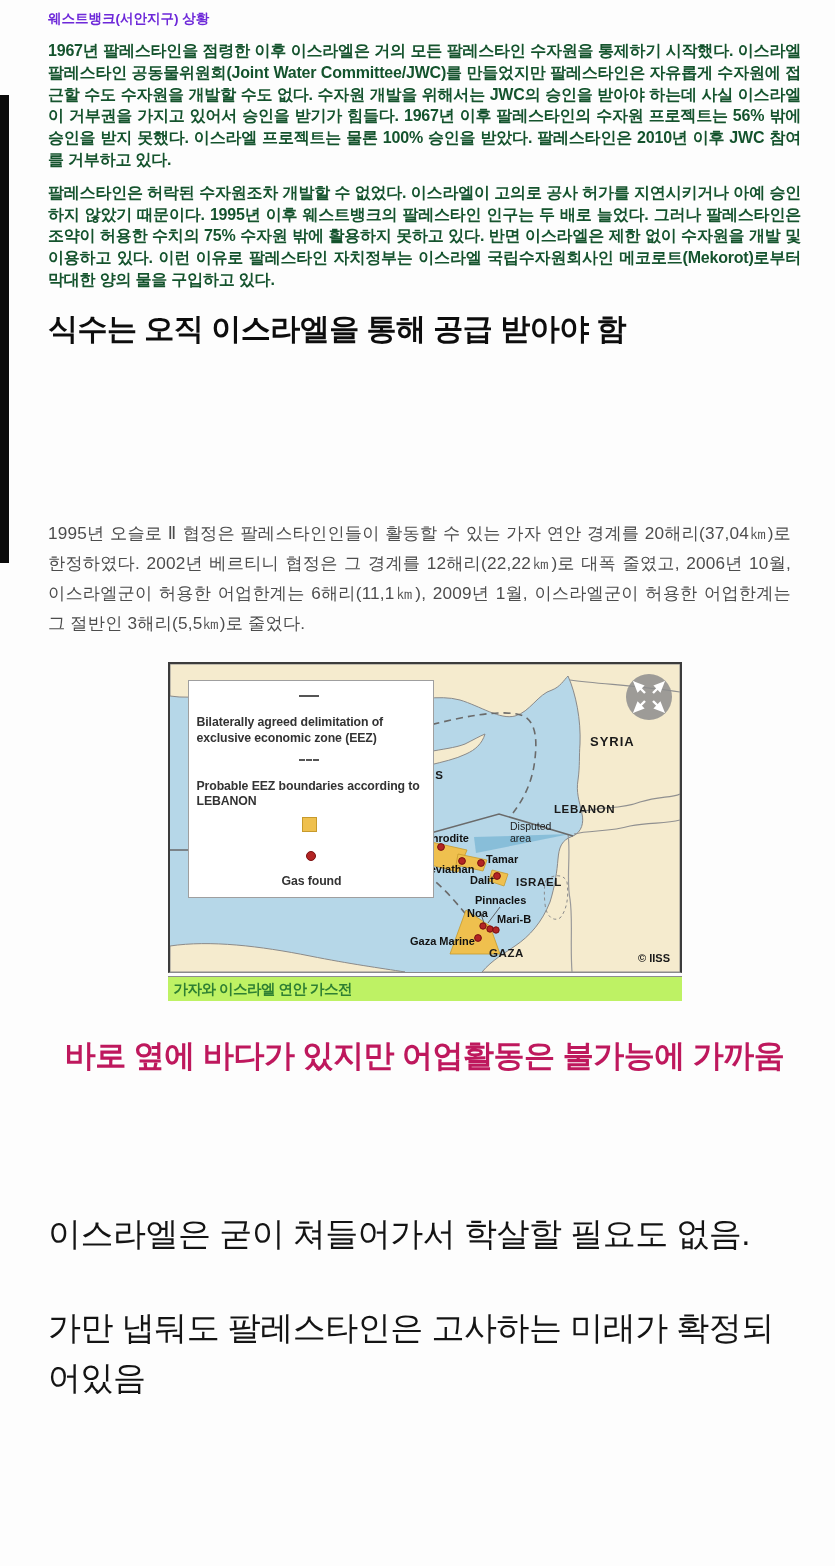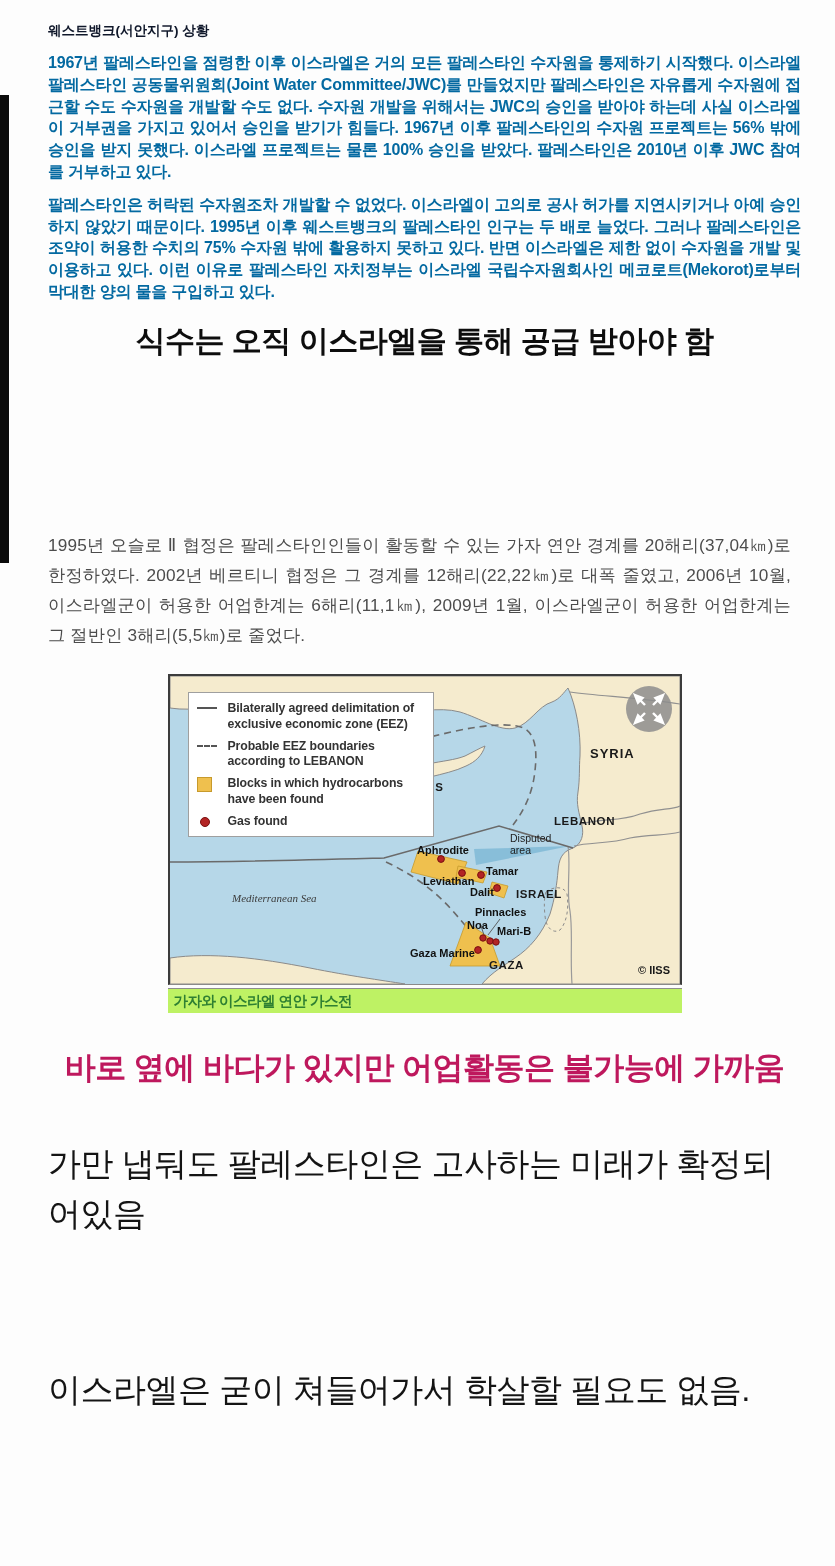--- a/index.html
+++ b/index.html
@@ -2,42 +2,42 @@
 <html lang="ko"><head>
 <meta charset="utf-8">
 <style>
   html,body{margin:0;padding:0;}
   body{
     width:835px;min-height:1566px;background:#fdfdfd;position:relative;overflow:hidden;
     font-family:"Liberation Sans","DejaVu Sans",sans-serif;color:#3f3f3f;
   }
   .edge-artifact{position:absolute;left:0;top:95px;width:9px;height:468px;background:#0b0b0b;}
   .content{padding:8px 34px 80px 48px;}
-  .section-label{font-size:13.5px;font-weight:600;color:#0f172a;margin:14px 0 12px 0;}
-  .body-p{font-size:16px;line-height:21.8px;font-weight:600;color:#0369a1;
+  .section-label{font-size:13.5px;font-weight:600;color:#6d28d9;margin:2px 0 12px 0;}
+  .body-p{font-size:16px;line-height:21.8px;font-weight:600;color:#14532d;
           text-align:justify;margin:0 0 11px 0;letter-spacing:-0.2px;}
   .headline{font-size:30px;line-height:1.45;font-weight:800;color:#0d0d0d;
-            text-align:center;margin:16px 0 0 0;letter-spacing:-0.5px;}
+            text-align:left;margin:16px 0 0 0;letter-spacing:-0.5px;}
   .oslo-p{font-size:17.2px;line-height:30px;font-weight:400;color:#4c4c4c;
           text-align:justify;margin:168px 10px 0 0;letter-spacing:0.2px;}
   .headline-2{font-size:31px;line-height:54px;font-weight:800;color:#be185d;
               text-align:center;margin:28px 0 0 0;letter-spacing:-0.5px;}
   .comment{font-size:33px;line-height:50px;font-weight:400;color:#141414;
            text-align:left;letter-spacing:-0.5px;}
   .comment-1{margin:126px 0 0 0;}
   .comment-2{margin:44px 0 0 0;}
 
   
   .map-wrap{width:514px;margin:24px auto 0 auto;}
   .map-frame{position:relative;width:510px;height:308px;border:2px solid #3c3c3c;
              border-bottom:1px solid #8a8a8a;background:#b6d7e8;}
   .map-frame svg{display:block;}
   .legend-box{position:absolute;left:18px;top:16px;width:230px;background:#ffffff;
               border:1px solid #9f9f9f;padding:8px 6px 7px 8px;}
-  .lrow{display:flex;align-items:flex-start;margin-bottom:6px;}
+  .lrow{display:flex;align-items:center;margin-bottom:6px;flex-direction:column;}
   .lrow:last-child{margin-bottom:0;}
   .lsym{flex:0 0 26px;margin-right:5px;position:relative;height:14px;}
   .sym-solid{border-top:2px solid #555;width:20px;margin-top:6px;}
   .sym-dashed{border-top:2px dashed #555;width:20px;margin-top:6px;}
   .sym-block{width:13px;height:13px;background:#efc04e;border:1px solid #c79a2c;margin-top:1px;}
   .sym-dot{width:8px;height:8px;border-radius:50%;background:#b32424;border:1px solid #7a1010;margin:3px 0 0 3px;}
   .ltxt{font-size:12.3px;line-height:1.28;font-weight:600;color:#333;letter-spacing:-0.1px;}
   .map-caption-bar{width:502px;height:19px;background:#bef264;border-top:1px solid #8d8d8d;
                    margin-top:3px;padding:3px 6px 2px 6px;}
   .map-caption-bar span{font-size:14.5px;font-weight:700;color:#2f8032;letter-spacing:-0.5px;}
@@ -166,35 +166,34 @@
         <div class="lrow">
           <span class="lsym">
               <span class="sym-dashed" style="display:block;"></span>
             </span>
           <span class="ltxt">Probable EEZ boundaries according to LEBANON</span>
         </div>
         <div class="lrow">
           <span class="lsym">
               <span class="sym-block" style="display:block;"></span>
             </span>
-          <span class="ltxt">Blocks in which hydrocarbons have been found</span>
         </div>
         <div class="lrow">
           <span class="lsym">
               <span class="sym-dot" style="display:block;"></span>
             </span>
           <span class="ltxt">Gas found</span>
         </div>
       </div>
     </div>
 
     <div class="map-caption-bar">
       <span>가자와 이스라엘 연안 가스전</span>
     </div>
   </div>
 
   <div class="headline-2">바로 옆에 바다가 있지만 어업활동은 불가능에 가까움</div>
 
+  <div class="comment comment-1">이스라엘은 굳이 쳐들어가서 학살할 필요도 없음.</div>
+
   <div class="comment comment-2">가만 냅둬도 팔레스타인은 고사하는 미래가 확정되어있음</div>
-
-  <div class="comment comment-1">이스라엘은 굳이 쳐들어가서 학살할 필요도 없음.</div>
 
 </div>
 
 </body></html>

